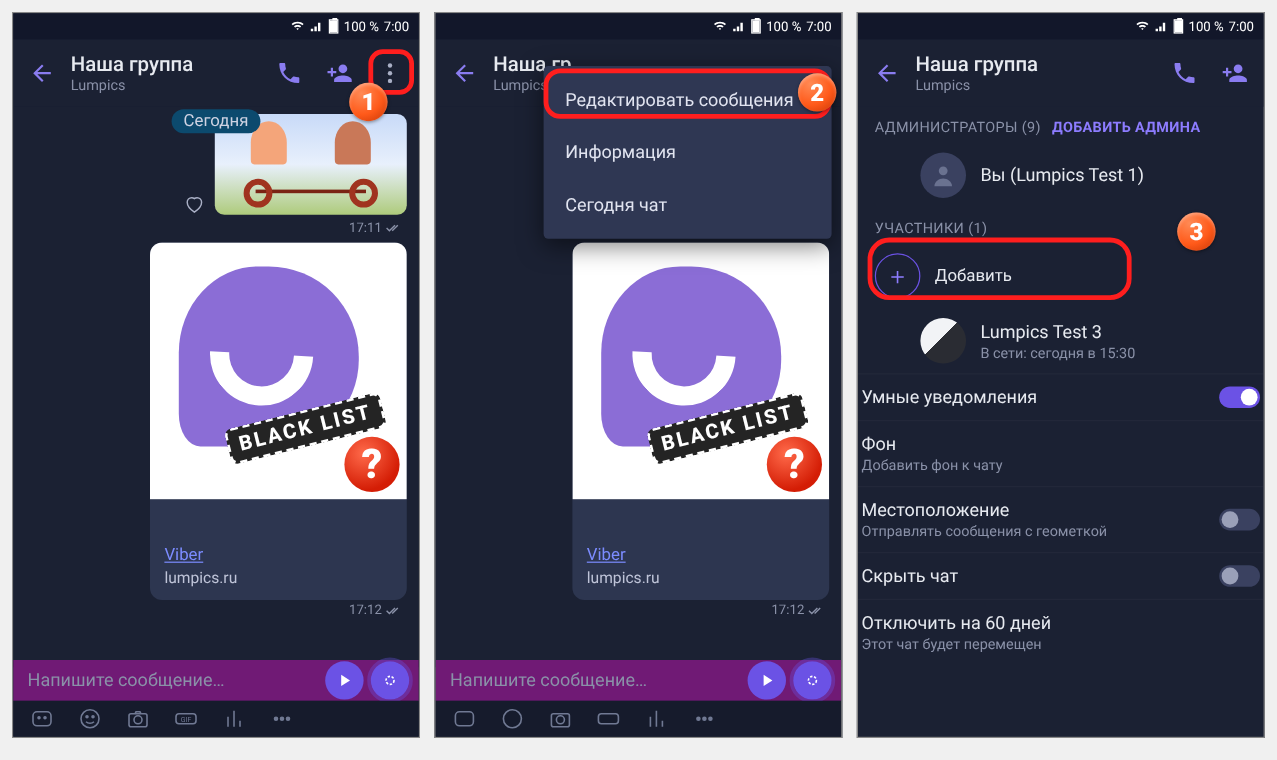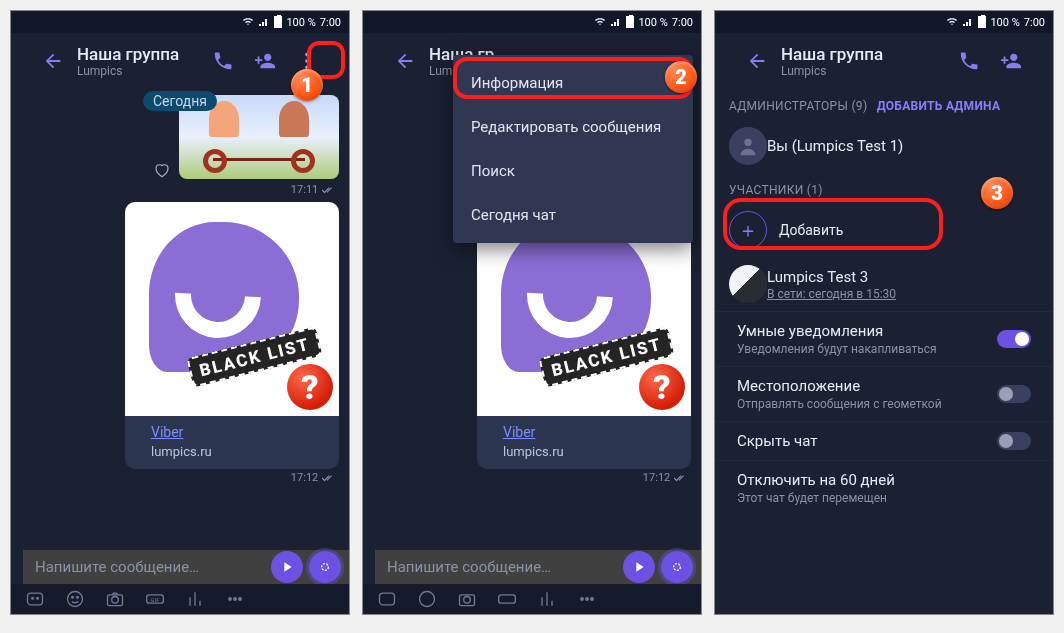--- a/index.html
+++ b/index.html
@@ -36,21 +36,21 @@
   }
   .statusbar svg { width: 12px; height: 12px; fill: #fff; }
   .statusbar .bat { width: 8px; height: 12px; border: 1px solid #fff; position: relative; }
   .statusbar .bat::after { content: ""; position: absolute; top: -2px; left: 2px; width: 4px; height: 2px; background: #fff; }
   .statusbar .bat i { display: block; background: #fff; height: 100%; }
   
   .header {
     height: 56px;
     display: flex;
     align-items: center;
-    padding: 0 24px;
+    padding: 0 6px;
     gap: 6px;
     background: #1b2133;
   }
   .header .title-block { flex: 1; min-width: 0; }
   .header .title { font-size: 17px; font-weight: 500; white-space: nowrap; overflow: hidden; text-overflow: ellipsis; }
   .header .subtitle { font-size: 12px; color: #8a91a8; }
   .iconbtn { width: 36px; height: 36px; display: flex; align-items: center; justify-content: center; color: #8a7cf0; cursor: pointer; }
   .iconbtn svg { width: 22px; height: 22px; fill: currentColor; }
   .iconbtn.back { color: #8a7cf0; }
   .chat-body {
@@ -120,28 +120,28 @@
   .blk {
     position:absolute; right:18px; bottom:44px; transform: rotate(-14deg);
     background:#242424; color:#fff; font-weight:800; letter-spacing:2px;
     font-size:17px; padding:3px 8px; border:2px dashed #fff; border-radius:6px;
   }
   .qmark {
     position:absolute; right:6px; bottom:6px; width:46px; height:46px; border-radius:50%;
     background: radial-gradient(circle at 35% 30%, #ff6a4a, #d41d05 70%);
     color:#fff; font-weight:900; font-size:34px; line-height:46px; text-align:center;
   }
-  .link-meta { padding: 8px 26px 10px; }
+  .link-meta { padding: 8px 12px 10px; margin-top: 31px; }
   .link-meta a { color:#7c8cff; text-decoration: underline; font-size:14px; }
   .link-meta .site { color:#bfc4d8; font-size:13px; margin-top:4px; }
   
   .composer {
-    position:absolute; left:12px; right:0; bottom:0; height:58px;
+    position:absolute; left:0; right:0; bottom:0; height:58px;
     display:flex; align-items:center; padding:0 8px 0 12px;
-    background:#404040;
+    background:#701a75;
   }
   .composer .input { flex:1; color:#8a91a8; font-size:15px; }
   .composer .btns { display:flex; gap:6px; }
   .roundbtn { width:32px; height:32px; border-radius:50%; display:flex; align-items:center; justify-content:center; }
   .roundbtn.send { background:#6b52e5; color:#fff; }
   .roundbtn.send2 { background:#6b52e5; color:#fff; outline:3px solid rgba(107,82,229,.35); }
   .roundbtn svg { width:16px; height:16px; fill:#fff; }
   .tool-icons { position:absolute; left:0; right:0; bottom:0; height:30px; background:#161b2c; display:flex; align-items:center; gap:20px; padding:0 14px; color:#707993; }
   .tool-icons svg { width:20px; height:20px; fill:none; stroke:currentColor; stroke-width:1.6; }
   
@@ -160,29 +160,29 @@
     background:#2f3753; border-radius:4px;
     box-shadow:0 6px 20px rgba(0,0,0,.5);
     z-index:15;
     padding:6px 0;
   }
   .menu-item { padding:13px 18px; font-size:15px; color:#e1e4f0; cursor:pointer; }
   
   .info-body { position:absolute; top:78px; left:0; right:0; bottom:0; overflow:hidden; }
   .section-hdr { padding:10px 14px 6px; font-size:12px; color:#8a91a8; letter-spacing:.3px; }
   .section-hdr .link { color:#8d7cff; font-weight:700; margin-left:6px; }
-  .member { display:flex; align-items:center; padding:8px 14px; }
+  .member { display:flex; align-items:center; gap:12px; padding:8px 14px;margin-left:38px; }
   .avatar { width:38px; height:38px; border-radius:50%; background:#3a4160; display:flex; align-items:center; justify-content:center; }
   .avatar svg { width:22px; height:22px; fill:#6a7290; }
   .avatar.img { background:linear-gradient(135deg,#f2f3f6 45%, #2a2c33 45%); }
   .member .nm { font-size:15px; }
-  .member .sub { font-size:12px; color:#8a91a8; margin-top:1px;text-decoration:underline; }
+  .member .sub { font-size:12px; color:#8a91a8; margin-top:1px; }
   .add-row { display:flex; align-items:center; gap:12px; padding:8px 14px; }
   .add-btn { width:38px; height:38px; border-radius:50%; border:1.5px solid #6b52e5; display:flex; align-items:center; justify-content:center; color:#8d7cff; font-size:20px; }
-  .setting { padding:10px 22px; border-top:1px solid rgba(255,255,255,.03); display:flex; align-items:center; gap:10px; }
+  .setting { padding:10px 3px; border-top:1px solid rgba(255,255,255,.03); display:flex; align-items:center; gap:10px; }
   .setting .txt { flex:1; }
   .setting .t1 { font-size:15px; }
   .setting .t2 { font-size:12px; color:#8a91a8; margin-top:2px; }
   .toggle { width:34px; height:18px; border-radius:9px; background:#3a4160; position:relative; flex-shrink:0; }
   .toggle::after { content:""; position:absolute; width:14px; height:14px; border-radius:50%; background:#9aa0b8; top:2px; left:2px; }
   .toggle.on { background:#6b52e5; }
   .toggle.on::after { background:#fff; left:18px; }
 </style>
 </head>
 <body>
@@ -426,23 +426,22 @@
         <path d="M6 20V10M12 20V4M18 20v-6"></path>
       </svg>
     <svg viewBox="0 0 24 24">
         <circle cx="6" cy="12" r="1.5" fill="currentColor"></circle>
         <circle cx="12" cy="12" r="1.5" fill="currentColor"></circle>
         <circle cx="18" cy="12" r="1.5" fill="currentColor"></circle>
       </svg>
   </div>
 
   <div class="menu">
+    <div class="menu-item">Редактировать сообщения</div>
     <div class="menu-item">Информация</div>
-    <div class="menu-item">Редактировать сообщения</div>
-    <div class="menu-item">Поиск</div>
     <div class="menu-item">Сегодня чат</div>
   </div>
   <div class="ring" style="top:46px; right:8px; width:240px; height:42px"></div>
   <div class="callout" style="top:50px; right:4px">2</div>
 </div>
 
 <div class="phone">
   <div class="statusbar">
     <svg viewBox="0 0 24 24">
         <path d="M12 18l-2-2c1-1 3-1 4 0zM6 12c3-3 9-3 12 0l-2 2c-2-2-6-2-8 0zM2 8c5-5 15-5 20 0l-2 2c-4-4-12-4-16 0z"></path>
@@ -502,23 +501,28 @@
       <div class="avatar img"></div>
       <div>
         <div class="nm">Lumpics Test 3</div>
         <div class="sub">В сети: сегодня в 15:30</div>
       </div>
     </div>
 
     <div class="setting">
       <div class="txt">
         <div class="t1">Умные уведомления</div>
-        <div class="t2">Уведомления будут накапливаться</div>
       </div>
       <div class="toggle on"></div>
+    </div>
+    <div class="setting">
+      <div class="txt">
+        <div class="t1">Фон</div>
+        <div class="t2">Добавить фон к чату</div>
+      </div>
     </div>
     <div class="setting">
       <div class="txt">
         <div class="t1">Местоположение</div>
         <div class="t2">Отправлять сообщения с геометкой</div>
       </div>
       <div class="toggle"></div>
     </div>
     <div class="setting">
       <div class="txt">

